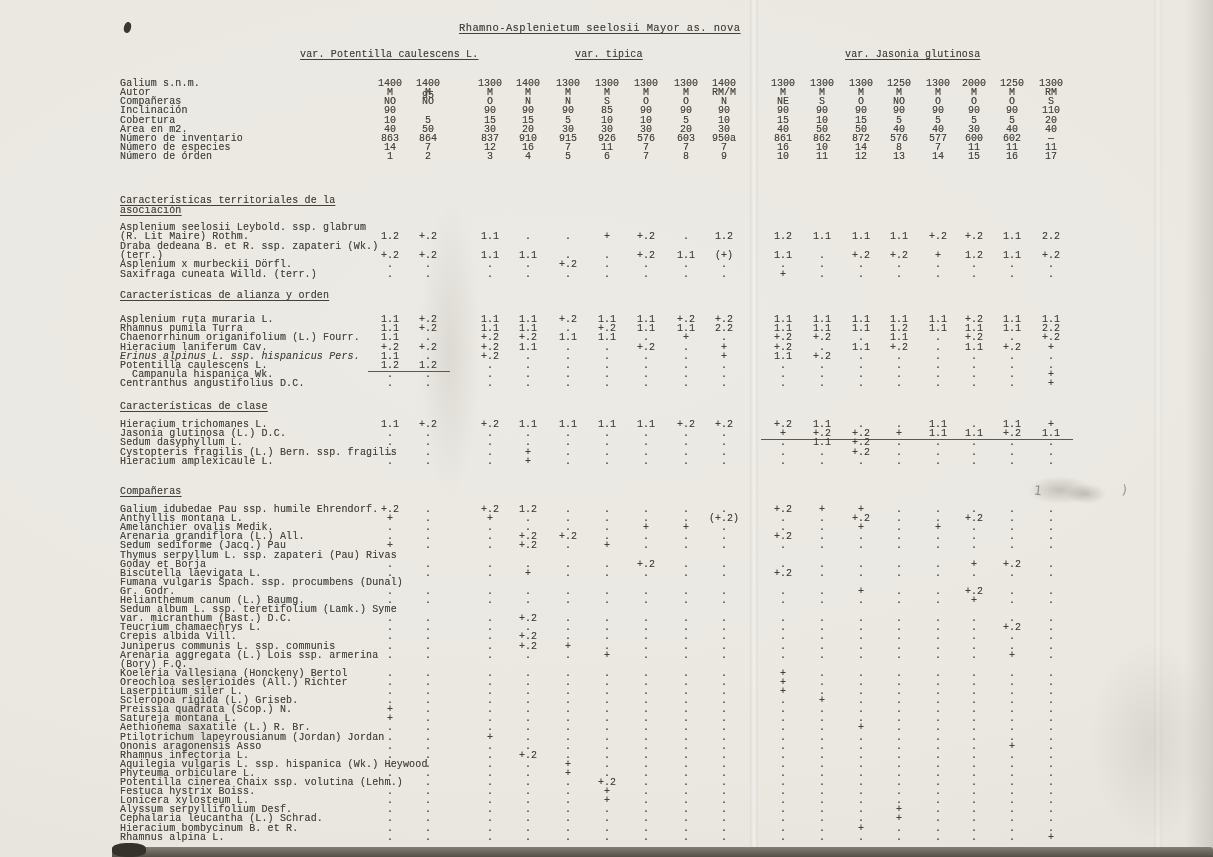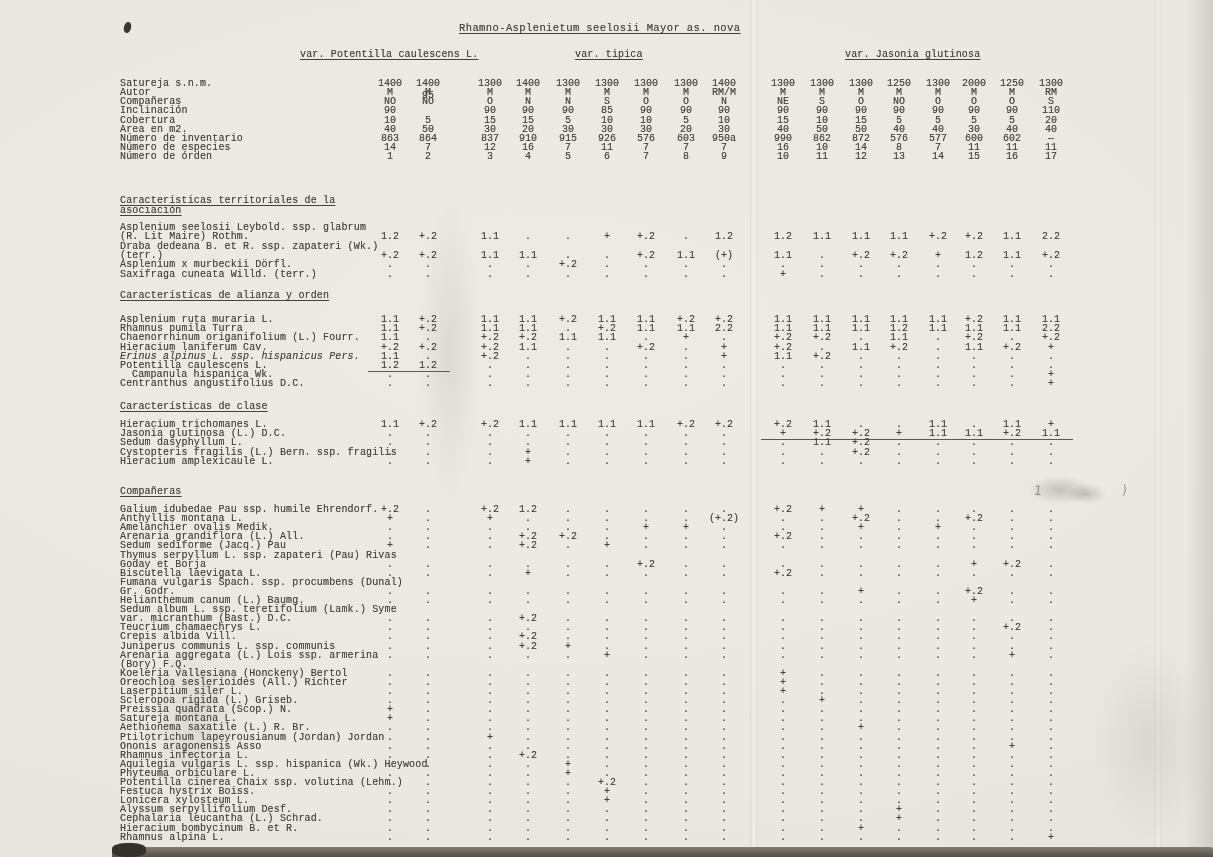--- a/index.html
+++ b/index.html
@@ -31,21 +31,21 @@
 </head>
 <body>
 
 <div id="page">
   <div class="t title ul" style="left:459px;top:23px;">Rhamno-Asplenietum seelosii Mayor as. nova</div>
 
   <div id="content">
       <div class="t ul" style="left: 300px; top: 50px;">var. Potentilla caulescens L.</div>
       <div class="t ul" style="left: 575px; top: 50px;">var. tipica</div>
       <div class="t ul" style="left: 845px; top: 50px;">var. Jasonia glutinosa</div>
-      <div class="t" style="left: 120px; top: 79px;">Satureja s.n.m.</div>
+      <div class="t" style="left: 120px; top: 79px;">Galium s.n.m.</div>
       <div class="t cell" style="left: 366px; top: 79px;">1400</div>
       <div class="t cell" style="left: 404px; top: 79px;">1400</div>
       <div class="t cell" style="left: 466px; top: 79px;">1300</div>
       <div class="t cell" style="left: 504px; top: 79px;">1400</div>
       <div class="t cell" style="left: 544px; top: 79px;">1300</div>
       <div class="t cell" style="left: 583px; top: 79px;">1300</div>
       <div class="t cell" style="left: 622px; top: 79px;">1300</div>
       <div class="t cell" style="left: 662px; top: 79px;">1300</div>
       <div class="t cell" style="left: 700px; top: 79px;">1400</div>
       <div class="t cell" style="left: 759px; top: 79px;">1300</div>
@@ -149,21 +149,21 @@
       <div class="t" style="left: 120px; top: 133.9px;">Número de inventario</div>
       <div class="t cell" style="left: 366px; top: 133.9px;">863</div>
       <div class="t cell" style="left: 404px; top: 133.9px;">864</div>
       <div class="t cell" style="left: 466px; top: 133.9px;">837</div>
       <div class="t cell" style="left: 504px; top: 133.9px;">910</div>
       <div class="t cell" style="left: 544px; top: 133.9px;">915</div>
       <div class="t cell" style="left: 583px; top: 133.9px;">926</div>
       <div class="t cell" style="left: 622px; top: 133.9px;">576</div>
       <div class="t cell" style="left: 662px; top: 133.9px;">603</div>
       <div class="t cell" style="left: 700px; top: 133.9px;">950a</div>
-      <div class="t cell" style="left: 759px; top: 133.9px;">990</div>
+      <div class="t cell" style="left: 759px; top: 133.9px;">861</div>
       <div class="t cell" style="left: 798px; top: 133.9px;">862</div>
       <div class="t cell" style="left: 837px; top: 133.9px;">872</div>
       <div class="t cell" style="left: 875px; top: 133.9px;">576</div>
       <div class="t cell" style="left: 914px; top: 133.9px;">577</div>
       <div class="t cell" style="left: 950px; top: 133.9px;">600</div>
       <div class="t cell" style="left: 988px; top: 133.9px;">602</div>
       <div class="t cell" style="left: 1027px; top: 133.9px;">—</div>
       <div class="t" style="left: 120px; top: 143.05px;">Número de especies</div>
       <div class="t cell" style="left: 366px; top: 143.05px;">14</div>
       <div class="t cell" style="left: 404px; top: 143.05px;">7</div>

